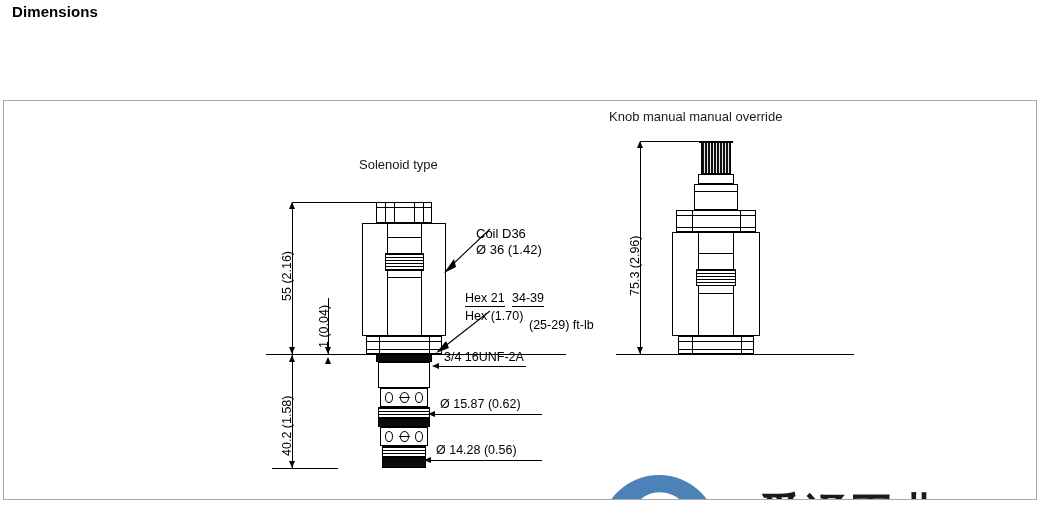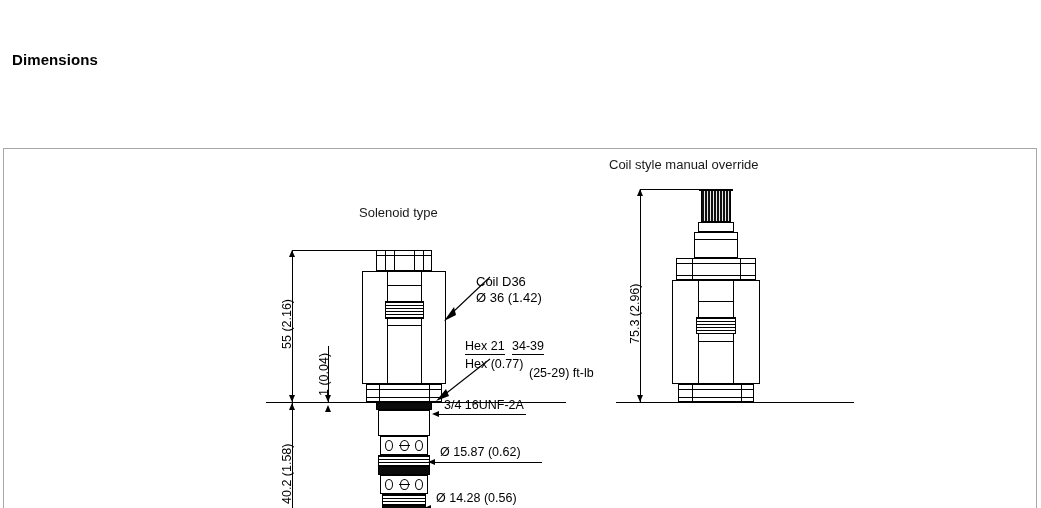--- a/index.html
+++ b/index.html
@@ -1,21 +1,21 @@
 <!DOCTYPE html>
 <html><head>
 <meta charset="utf-8">
 <style>
   html,body{margin:0;padding:0;}
   body{
     width:1041px;height:508px;background:#ffffff;
     font-family:"Liberation Sans",sans-serif;
     color:#000;overflow:hidden;position:relative;
   }
-  .page{position:absolute;inset:0;margin-top:48px;}
+  .page{position:absolute;inset:0;}
 
   
   .h-title{
     position:absolute;left:12px;top:3px;
     font-size:15px;font-weight:bold;letter-spacing:.1px;
   }
   .h-sub{
     position:absolute;left:12px;top:48px;
     font-size:13.5px;font-weight:bold;line-height:20px;
   }
@@ -88,21 +88,21 @@
 <div class="page">
 
   <div class="h-title">Dimensions</div>
 
   <div class="h-sub">
   </div>
 
   <div class="panel">
 
     <div class="fig-title" style="left:355px;top:56px;">Solenoid type</div>
-    <div class="fig-title" style="left:605px;top:8px;">Coil style manual override</div>
+    <div class="fig-title" style="left:605px;top:8px;">Knob manual manual override</div>
 
     <div>
 
       <div class="rect" style="left:358px;top:122px;width:84px;height:113px;"></div>
 
       <div class="rect" style="left:372px;top:101px;width:56px;height:21px;"></div>
       <div class="ln vln" style="left:381px;top:102px;height:19px;"></div>
       <div class="ln vln" style="left:390px;top:102px;height:19px;"></div>
       <div class="ln vln" style="left:410px;top:102px;height:19px;"></div>
       <div class="ln vln" style="left:419px;top:102px;height:19px;"></div>
@@ -166,21 +166,21 @@
         <polygon points="0,44 10,30 12,38" fill="#000"></polygon>
       </svg>
       <div class="lbl" style="left:472px;top:125px;font-size:13px;">Coil D36</div>
       <div class="lbl" style="left:472px;top:141px;font-size:13px;">Ø 36 (1.42)</div>
 
       <svg style="position:absolute;left:432px;top:210px;width:56px;height:42px;overflow:visible;">
         <line x1="54" y1="0" x2="8" y2="36" stroke="#000" stroke-width="1.1"></line>
         <polygon points="0,42 10,30 13,37" fill="#000"></polygon>
       </svg>
       <div class="lbl underline" style="left:461px;top:190px;font-size:12.5px;">Hex 21</div>
-      <div class="lbl" style="left:461px;top:208px;font-size:12.5px;">Hex (0.77)</div>
+      <div class="lbl" style="left:461px;top:208px;font-size:12.5px;">Hex (1.70)</div>
       <div class="lbl underline" style="left:508px;top:190px;font-size:12.5px;">34-39</div>
       <div class="lbl" style="left:525px;top:217px;font-size:12.5px;">(25-29) ft-lb</div>
 
       <div class="ln hln" style="left:434px;top:265px;width:88px;"></div>
       <div class="ar-lf" style="left:428px;top:262px;"></div>
       <div class="lbl" style="left:440px;top:249px;font-size:12.5px;">3/4 16UNF-2A</div>
 
       <div class="ln hln" style="left:430px;top:313px;width:108px;"></div>
       <div class="ar-lf" style="left:424px;top:310px;"></div>
       <div class="lbl" style="left:436px;top:296px;font-size:12.5px;">Ø 15.87 (0.62)</div>

